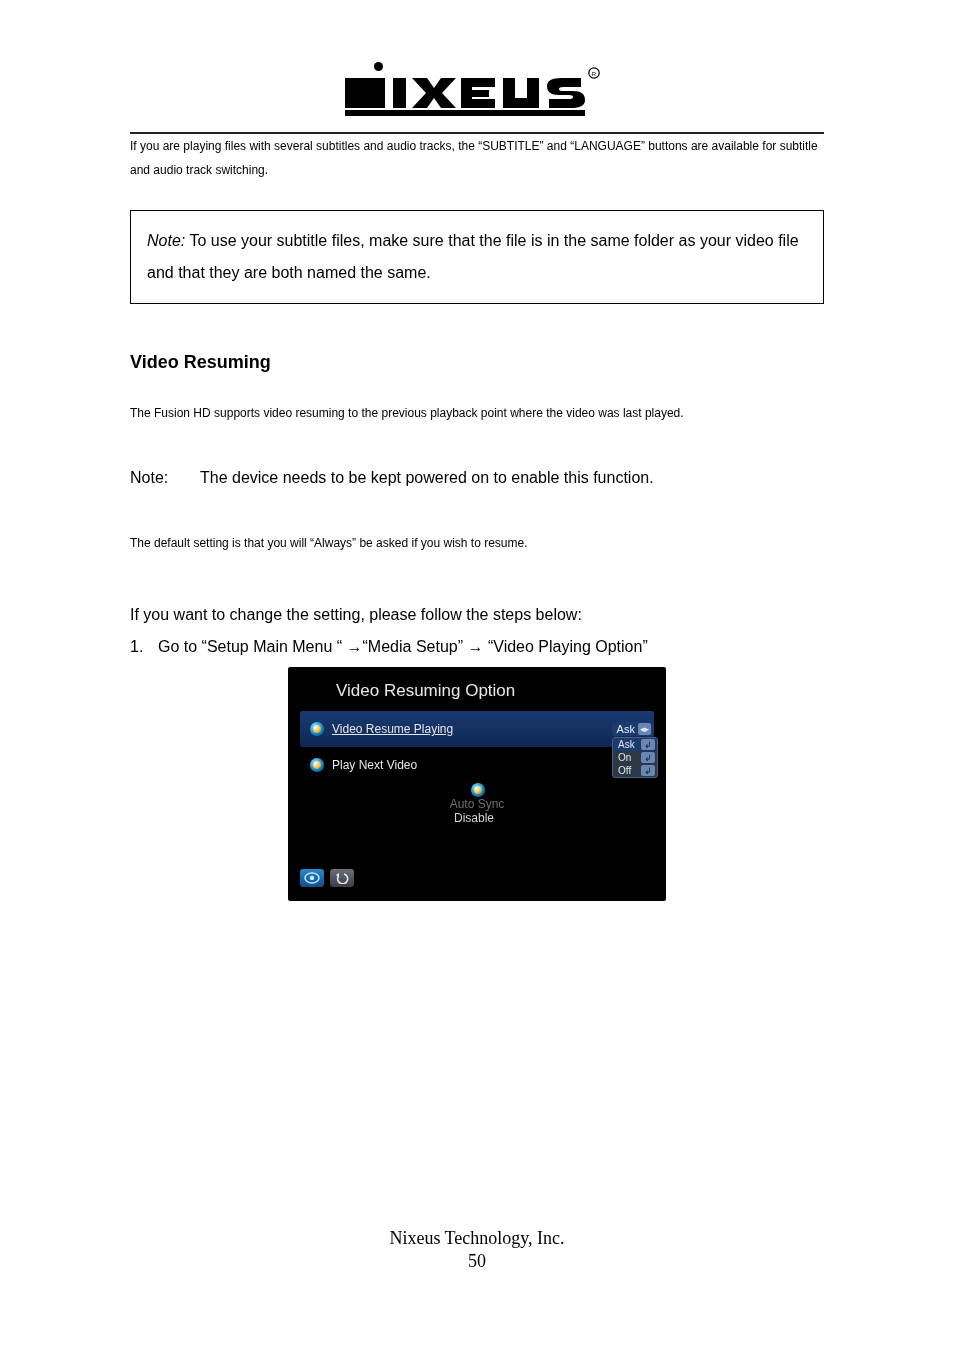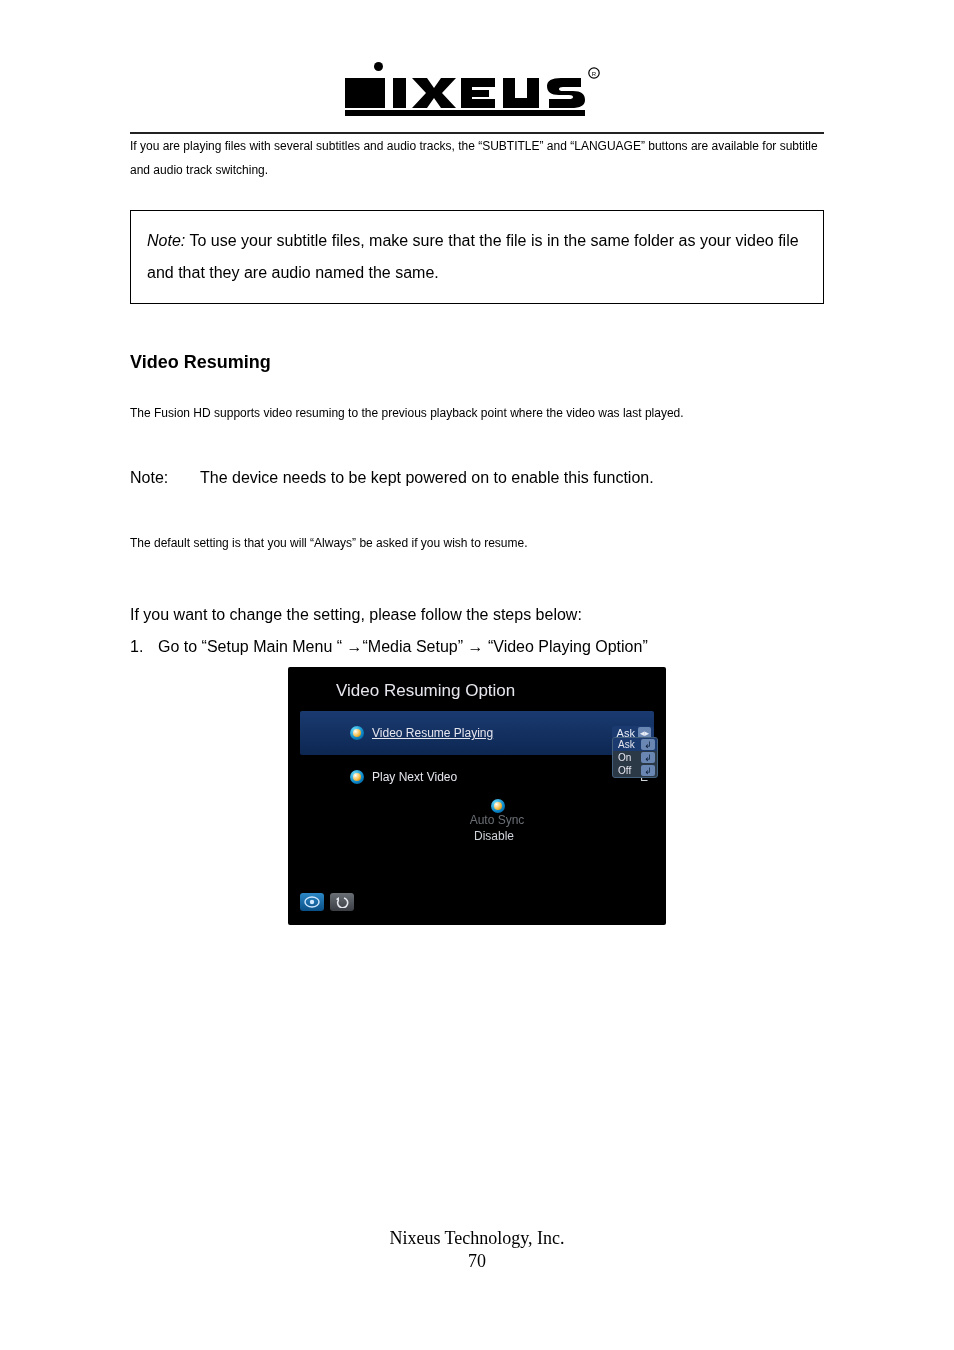--- a/index.html
+++ b/index.html
@@ -15,21 +15,21 @@
   .note-box .note-label { font-style: italic; }
   .note-line { margin-top: 44px; font-size: 16px; }
   .note-row { display: flex; }
   .note-row .k { width: 70px; }
   .steps { margin-top: 44px; font-size: 16px; line-height: 2.0; }
   .steps .step-1 { display: flex; align-items: baseline; }
   .steps .num { width: 28px; }
   .screenshot { width: 378px; margin: 4px auto 0; background: #000; border-radius: 2px; position: relative; padding-bottom: 14px; }
   .ss-title { color: #e6e6ee; font-size: 17px; padding: 14px 0 10px 48px; font-family: Arial, sans-serif; }
   .ss-list { position: relative; padding: 0 12px 0 12px; }
-  .ss-row { display: flex; align-items: center; height: 44px; font-size: 12px; color: #e6e6ee; position: relative; padding-left: 40px; }
+  .ss-row { display: flex; align-items: center; height: 36px; font-size: 12px; color: #e6e6ee; position: relative; }
   .ss-row.sel { background: linear-gradient(#1a3a70, #0d2752); border-radius: 2px; }
   .ss-row.sel .label { text-decoration: underline; }
   .ss-row.disabled { color: #6a6f75; flex-direction: column; }
   .bullet { width: 14px; height: 14px; border-radius: 50%; background: radial-gradient(circle at 35% 30%, #6fe3ff, #0a84c6 60%, #064a77); margin: 0 8px 0 10px; position: relative; flex: 0 0 14px; }
   .bullet::after { content: ""; position: absolute; left: 3px; top: 3px; width: 8px; height: 8px; background: radial-gradient(circle at 30% 30%, #fff, #f6c04a 55%, #b57200); border-radius: 50%; }
   .ss-row .label { flex: 1 1 auto; }
   .ss-row .value { padding-right: 6px; color: #cfd3da; font-size: 12px; }
   .pill { display: inline-flex; align-items: center; background: #1a3a70; border-radius: 3px; padding: 1px 3px 1px 5px; color: #e9edf5; font-size: 11px; margin-left: 3px; }
   .pill .chev { display: inline-block; margin-left: 3px; background: #6a86b3; border-radius: 2px; padding: 0 2px; font-size: 9px; line-height: 12px; }
   .dropdown { position: absolute; right: 8px; top: 26px; width: 46px; background: #2b3946; border: 1px solid #45607d; border-radius: 3px; z-index: 10; overflow: hidden; }
@@ -73,21 +73,21 @@
       </g>
     </svg>
   </div>
 
   <hr class="hr">
 
 
   <p class="body-text">If you are playing files with several subtitles and audio tracks, the “SUBTITLE” and “LANGUAGE” buttons are available for subtitle and audio track switching.</p>
 
   <div class="note-box">
-    <span class="note-label">Note:</span><span> To use your subtitle files, make sure that the file is in the same folder as your video file and that they are audio named the same.</span>
+    <span class="note-label">Note:</span><span> To use your subtitle files, make sure that the file is in the same folder as your video file and that they are both named the same.</span>
   </div>
 
   <h2 class="section-heading vr">Video Resuming</h2>
 
   <p class="body-text">The Fusion HD supports video resuming to the previous playback point where the video was last played.</p>
 
   <div class="note-line">
     <div class="note-row">
       <span class="k">Note:</span>
       <span>The device needs to be kept powered on to enable this function.</span>
@@ -158,16 +158,16 @@
         <svg width="16" height="12" viewBox="0 0 16 12">
             <path d="M10 2 A5 5 0 1 1 4 5" fill="none" stroke="#e6e6ee" stroke-width="1.6"></path>
             <path d="M2 3 L5 1 L5 6 Z" fill="#e6e6ee"></path>
           </svg>
       </span>
     </div>
   </div>
 
   <div class="footer">
     <div class="p1">Nixeus Technology, Inc.</div>
-    <div class="p2">70</div>
+    <div class="p2">50</div>
   </div>
 
 </div>
 
 </body></html>

